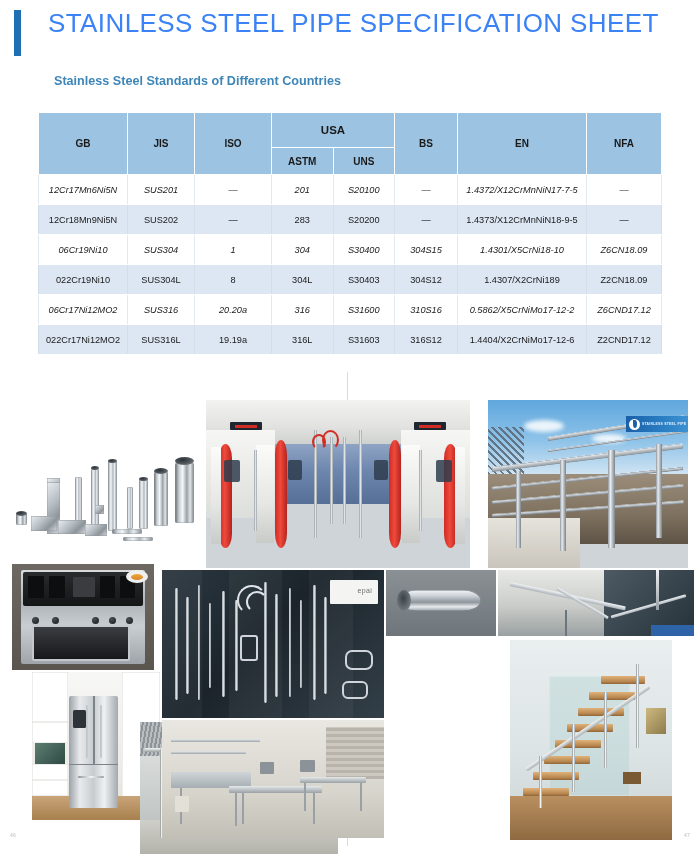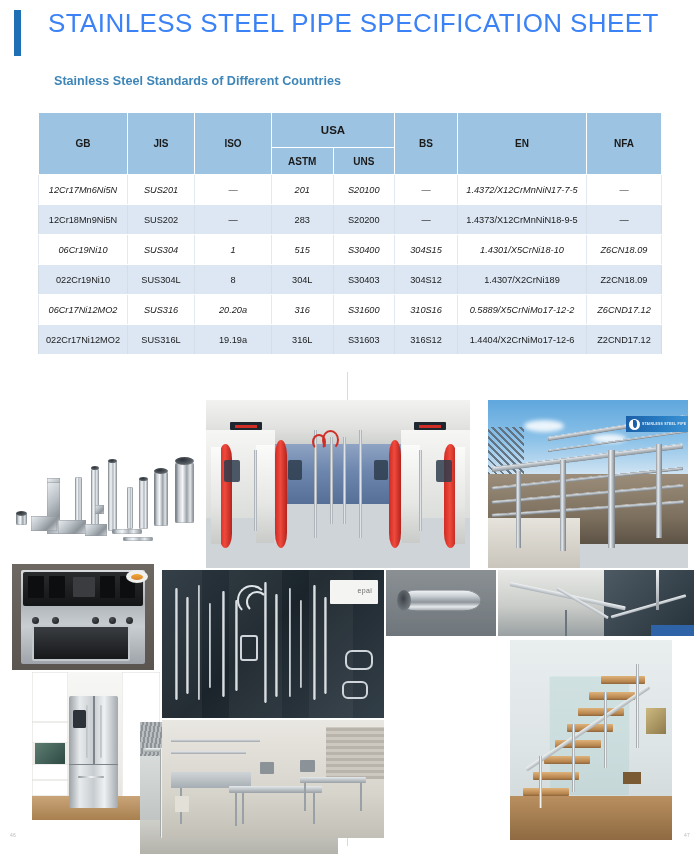--- a/index.html
+++ b/index.html
@@ -370,21 +370,21 @@
         <td>283</td>
         <td>S20200</td>
         <td>—</td>
         <td>1.4373/X12CrMnNiN18-9-5</td>
         <td>—</td>
       </tr>
       <tr class="odd">
         <td>06Cr19Ni10</td>
         <td>SUS304</td>
         <td>1</td>
-        <td>515</td>
+        <td>304</td>
         <td>S30400</td>
         <td>304S15</td>
         <td>1.4301/X5CrNi18-10</td>
         <td>Z6CN18.09</td>
       </tr>
       <tr class="even">
         <td>022Cr19Ni10</td>
         <td>SUS304L</td>
         <td>8</td>
         <td>304L</td>
@@ -393,21 +393,21 @@
         <td>1.4307/X2CrNi189</td>
         <td>Z2CN18.09</td>
       </tr>
       <tr class="odd">
         <td>06Cr17Ni12MO2</td>
         <td>SUS316</td>
         <td>20.20a</td>
         <td>316</td>
         <td>S31600</td>
         <td>310S16</td>
-        <td>0.5889/X5CrNiMo17-12-2</td>
+        <td>0.5862/X5CrNiMo17-12-2</td>
         <td>Z6CND17.12</td>
       </tr>
       <tr class="even">
         <td>022Cr17Ni12MO2</td>
         <td>SUS316L</td>
         <td>19.19a</td>
         <td>316L</td>
         <td>S31603</td>
         <td>316S12</td>
         <td>1.4404/X2CrNiMo17-12-6</td>

